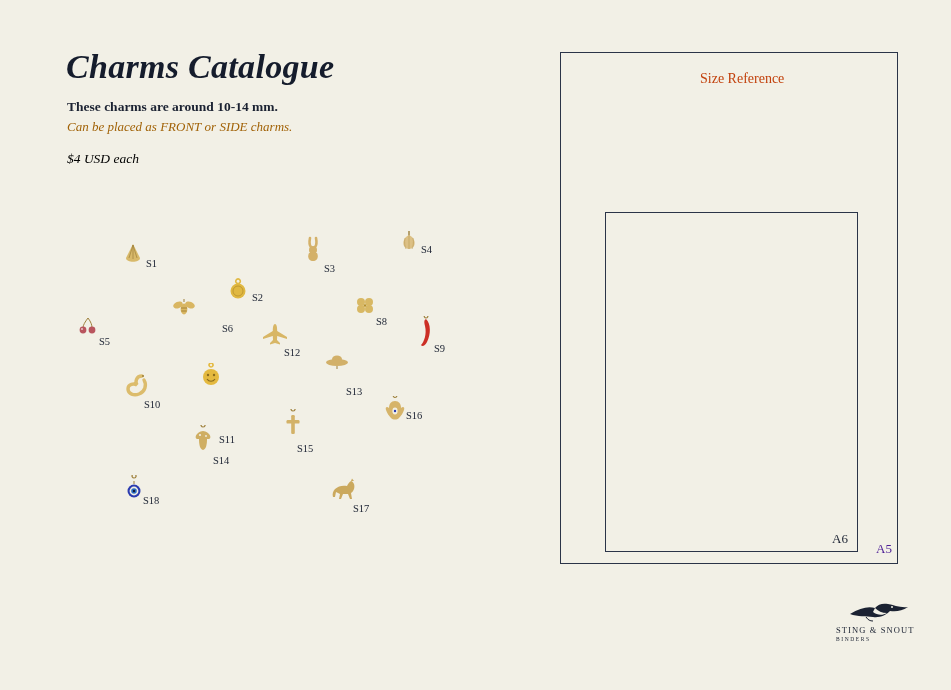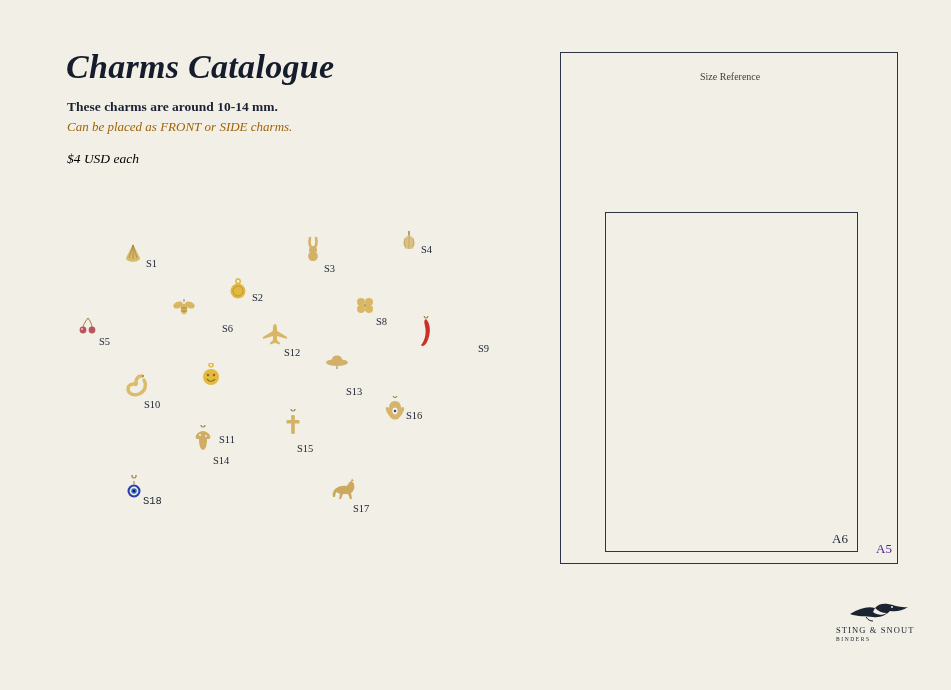--- a/index.html
+++ b/index.html
@@ -80,22 +80,22 @@
     top: 212px;
     width: 253px;
     height: 340px;
     border: 1.4px solid #2b3448;
     box-sizing: border-box;
   }
   .size-ref-label {
     position: absolute;
     left: 700px;
     top: 71px;
-    font-size: 10px;
-    color: #404040;
+    font-size: 14px;
+    color: #c2410c;
     white-space: nowrap;
   }
   .label-a6 {
     position: absolute;
     left: 832px;
     top: 531px;
     font-size: 13px;
     color: #1b2232;
   }
   .label-a5 {
@@ -232,21 +232,21 @@
             <circle cx="15" cy="14" r="4" fill="#d8b864"></circle>
             <circle cx="11" cy="10.5" r="1.3" fill="#b8912c"></circle>
           </svg></div>
         <span class="code" style="left: 11px; top: 8px;">S8</span>
       </div>
       <div class="charm" style="left: 425px; top: 335px;">
         <div class="art"><svg width="20" height="34" viewBox="0 0 20 34">
             <path d="M11 3 C16 8, 16 18, 12 26 C10 30, 7 31, 6 29 C9 26, 12 18, 10 10 C9 6, 9 4, 11 3 Z" fill="#cc2f25"></path>
             <path d="M11 2 a1.8 1.8 0 1 1 0.1 0" fill="none" stroke="#9d7f3a" stroke-width="1.2"></path>
           </svg></div>
-        <span class="code" style="left: 9px; top: 8px; margin-left: 44px;">S9</span>
+        <span class="code" style="left: 9px; top: 8px;">S9</span>
       </div>
       <div class="charm" style="left: 137px; top: 387px;">
         <div class="art"><svg width="26" height="26" viewBox="0 0 26 26">
             <path d="M18 4 C12 4, 11 10, 13 13 C10 11, 4 12, 4 17 C4 22, 10 24, 15 22 C21 20, 23 13, 20 8" fill="none" stroke="#dcbc6c" stroke-width="3.4" stroke-linecap="round"></path>
             <circle cx="19" cy="4" r="1" fill="#9d7f3a"></circle>
           </svg></div>
         <span class="code" style="left: 7px; top: 12px;">S10</span>
       </div>
       <div class="charm" style="left: 211px; top: 377px;">
         <div class="art"><svg width="22" height="24" viewBox="0 0 22 24">
@@ -308,21 +308,21 @@
       </div>
       <div class="charm" style="left: 134px; top: 490px;">
         <div class="art"><svg width="18" height="26" viewBox="0 0 18 26">
             <path d="M9 3 a2 2 0 1 1 0.1 0" fill="none" stroke="#9d7f3a" stroke-width="1.2"></path>
             <path d="M9 6 L9 9" stroke="#9d7f3a" stroke-width="1"></path>
             <circle cx="9" cy="16" r="6.5" fill="#2b3bb0"></circle>
             <circle cx="9" cy="16" r="4.4" fill="#f2efe3"></circle>
             <circle cx="9" cy="16" r="2.8" fill="#2b6fc4"></circle>
             <circle cx="9" cy="16" r="1.2" fill="#12183a"></circle>
           </svg></div>
-        <span class="code" style="left: 9px; top: 5px; font-family: Liberation Mono, monospace;">S18</span>
+        <span class="code" style="left: 9px; top: 5px;">S18</span>
       </div>
     </div>
 
   <div class="logo">
     <svg class="logo-bird" width="62" height="20" viewBox="0 0 62 20">
       <path d="M2 12 C12 6, 20 4, 27 6 C30 2, 35 1, 40 2 C46 3, 52 6, 60 5 C54 9, 48 10, 42 9 C38 13, 32 16, 25 15 C18 14, 10 15, 2 12 Z" fill="#1b2232"></path>
       <path d="M27 6 C30 9, 34 11, 39 11 C34 14, 29 13, 25 10 Z" fill="#f2f0e6"></path>
       <circle cx="44" cy="5" r="1" fill="#f2f0e6"></circle>
       <path d="M18 15 C20 18, 22 19, 25 19" stroke="#1b2232" stroke-width="1" fill="none"></path>
     </svg>

